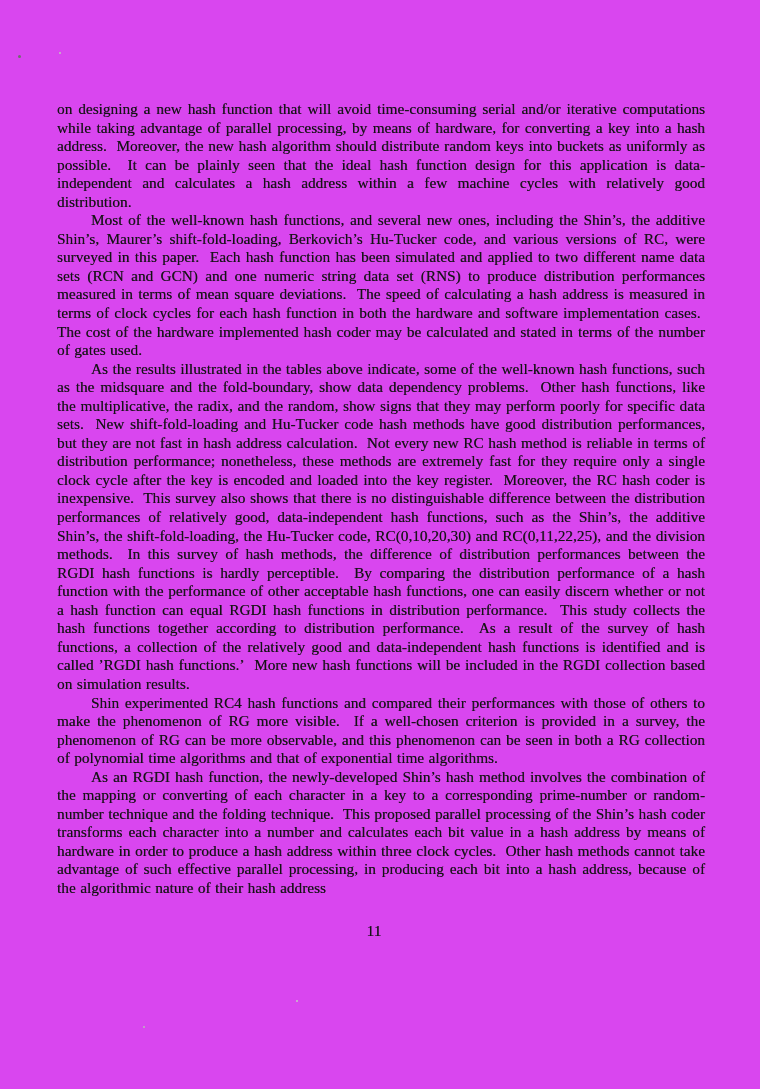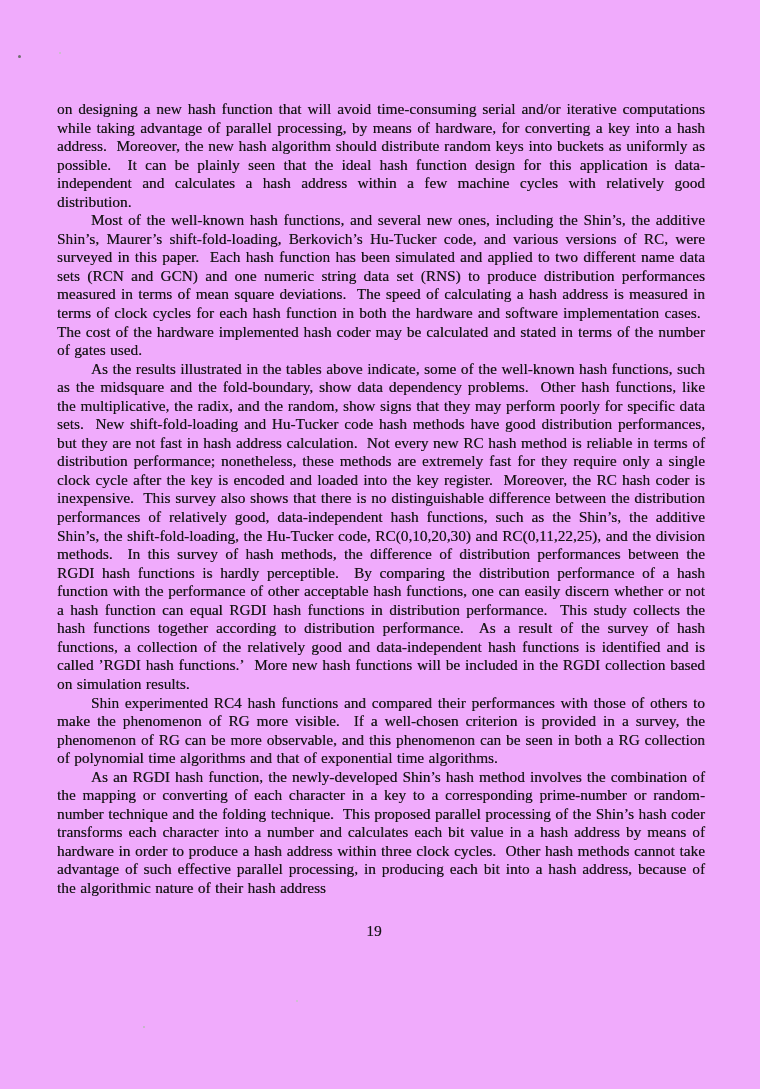--- a/index.html
+++ b/index.html
@@ -4,21 +4,21 @@
 <style>
   html, body {
     margin: 0;
     padding: 0;
     background: #ffffff;
   }
   .page {
     position: relative;
     width: 760px;
     height: 1089px;
-    background: #f0abfc;
+    background: #d946ef;
     overflow: hidden;
     color: #141414;
     font-family: "Liberation Serif", "DejaVu Serif", serif;
   }
   .text-block {
     position: absolute;
     left: 57px;
     top: 100px;
     width: 648px;
   }
@@ -66,15 +66,15 @@
   <span class="speck s4"></span>
 
   <main class="text-block">
     <p class="para no-indent">on designing a new hash function that will avoid time-consuming serial and/or iterative computations while taking advantage of parallel processing, by means of hardware, for converting a key into a hash address.&nbsp; Moreover, the new hash algorithm should distribute random keys into buckets as uniformly as possible.&nbsp; It can be plainly seen that the ideal hash function design for this application is data-independent and calculates a hash address within a few machine cycles with relatively good distribution.</p>
     <p class="para">Most of the well-known hash functions, and several new ones, including the Shin’s, the additive Shin’s, Maurer’s shift-fold-loading, Berkovich’s Hu-Tucker code, and various versions of RC, were surveyed in this paper.&nbsp; Each hash function has been simulated and applied to two different name data sets (RCN and GCN) and one numeric string data set (RNS) to produce distribution performances measured in terms of mean square deviations.&nbsp; The speed of calculating a hash address is measured in terms of clock cycles for each hash function in both the hardware and software implementation cases.&nbsp; The cost of the hardware implemented hash coder may be calculated and stated in terms of the number of gates used.</p>
     <p class="para">As the results illustrated in the tables above indicate, some of the well-known hash functions, such as the midsquare and the fold-boundary, show data dependency problems.&nbsp; Other hash functions, like the multiplicative, the radix, and the random, show signs that they may perform poorly for specific data sets.&nbsp; New shift-fold-loading and Hu-Tucker code hash methods have good distribution performances, but they are not fast in hash address calculation.&nbsp; Not every new RC hash method is reliable in terms of distribution performance; nonetheless, these methods are extremely fast for they require only a single clock cycle after the key is encoded and loaded into the key register.&nbsp; Moreover, the RC hash coder is inexpensive.&nbsp; This survey also shows that there is no distinguishable difference between the distribution performances of relatively good, data-independent hash functions, such as the Shin’s, the additive Shin’s, the shift-fold-loading, the Hu-Tucker code, RC(0,10,20,30) and RC(0,11,22,25), and the division methods.&nbsp; In this survey of hash methods, the difference of distribution performances between the RGDI hash functions is hardly perceptible.&nbsp; By comparing the distribution performance of a hash function with the performance of other acceptable hash functions, one can easily discern whether or not a hash function can equal RGDI hash functions in distribution performance.&nbsp; This study collects the hash functions together according to distribution performance.&nbsp; As a result of the survey of hash functions, a collection of the relatively good and data-independent hash functions is identified and is called ’RGDI hash functions.’&nbsp; More new hash functions will be included in the RGDI collection based on simulation results.</p>
     <p class="para">Shin experimented RC4 hash functions and compared their performances with those of others to make the phenomenon of RG more visible.&nbsp; If a well-chosen criterion is provided in a survey, the phenomenon of RG can be more observable, and this phenomenon can be seen in both a RG collection of polynomial time algorithms and that of exponential time algorithms.</p>
     <p class="para">As an RGDI hash function, the newly-developed Shin’s hash method involves the combination of the mapping or converting of each character in a key to a corresponding prime-number or random-number technique and the folding technique.&nbsp; This proposed parallel processing of the Shin’s hash coder transforms each character into a number and calculates each bit value in a hash address by means of hardware in order to produce a hash address within three clock cycles.&nbsp; Other hash methods cannot take advantage of such effective parallel processing, in producing each bit into a hash address, because of the algorithmic nature of their hash address</p>
   </main>
 
-  <div class="page-number">19</div>
+  <div class="page-number">11</div>
 
 </div>
 
 </body></html>

